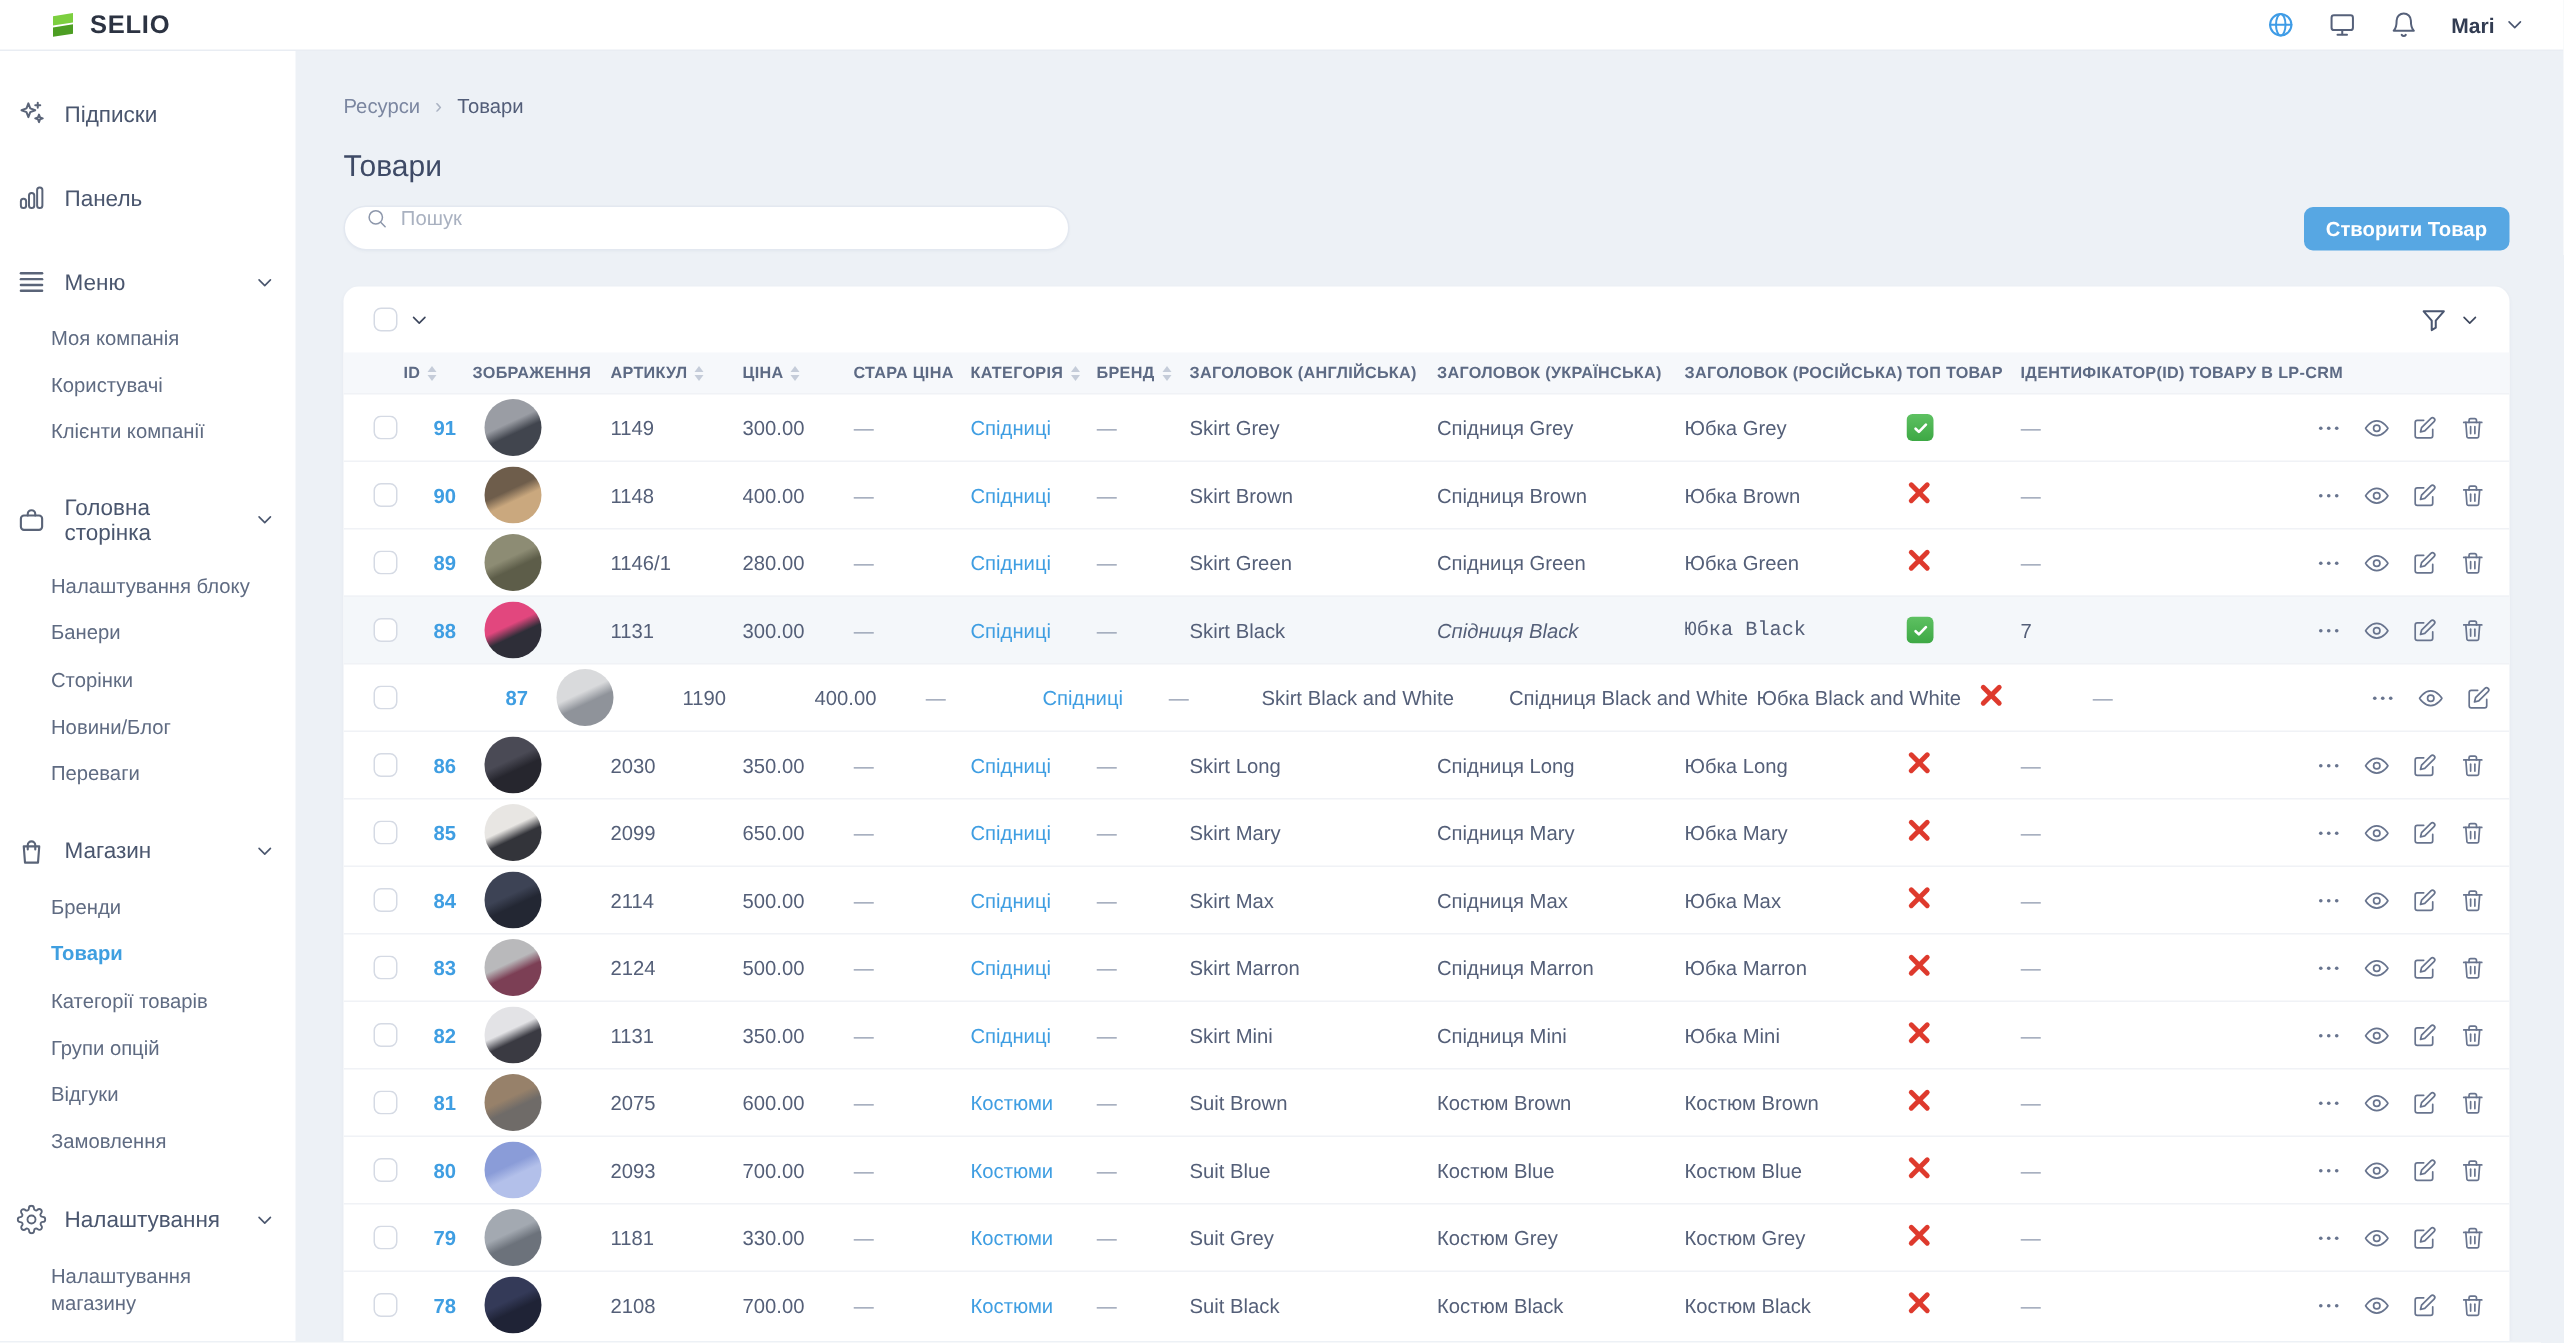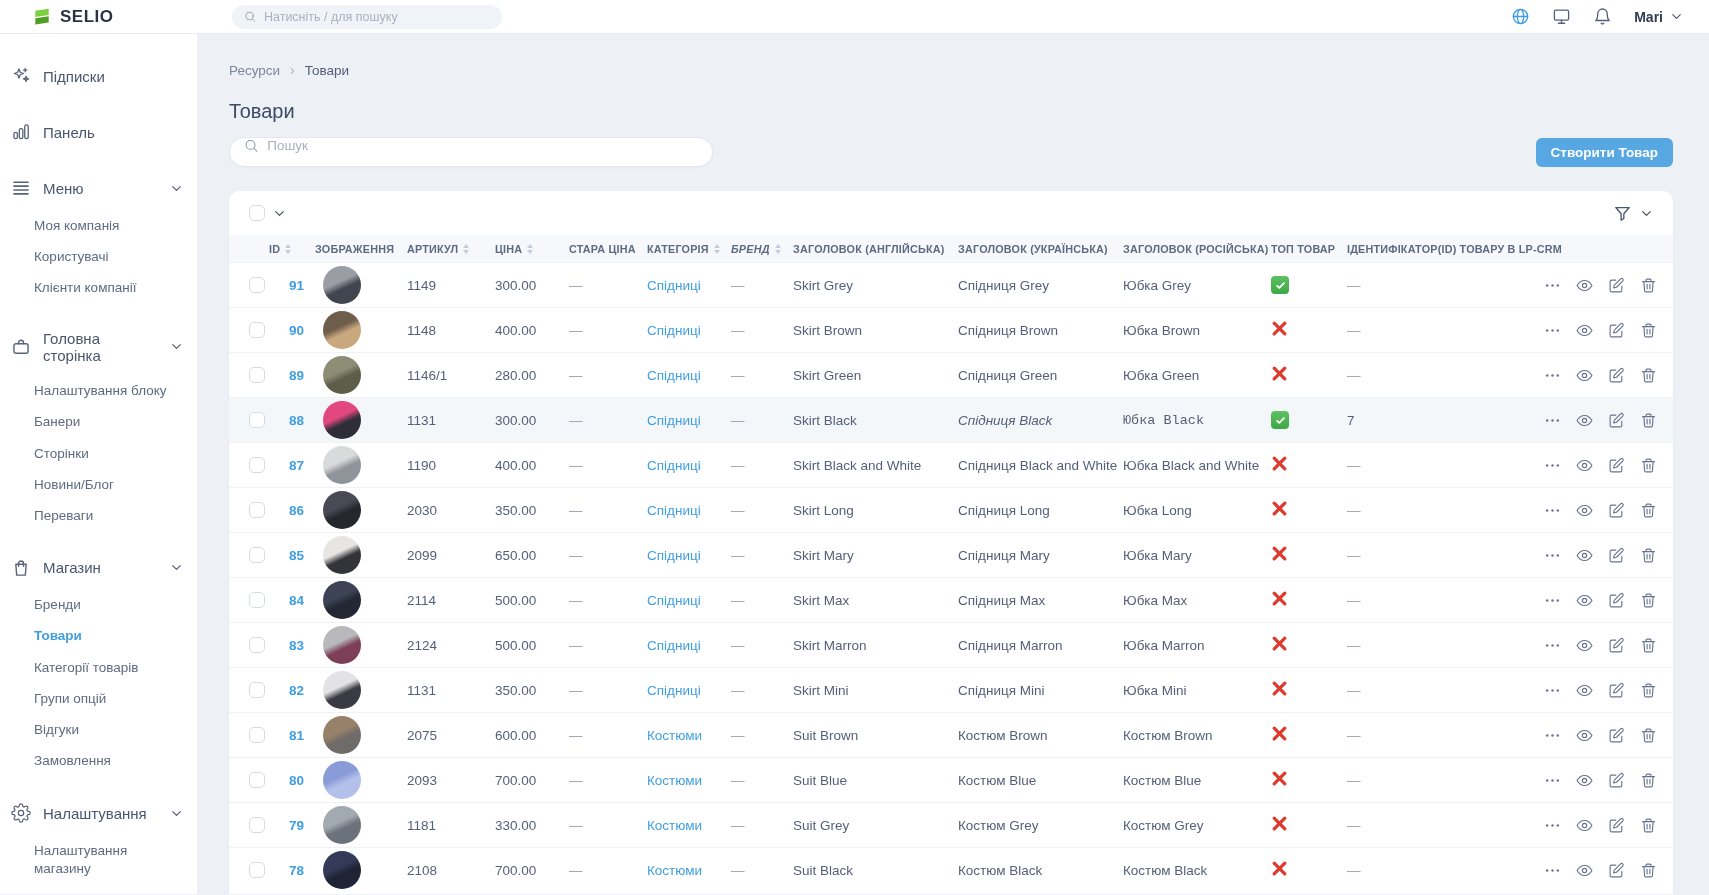--- a/index.html
+++ b/index.html
@@ -88,29 +88,20 @@
 
   <header class="topbar">
     <div class="logo">
       <span class="logo-mark">
         <svg viewBox="0 0 24 24">
             <path d="M4 4.5 L20 2 L20 9.5 L4 12 Z" fill="#7ccf3f"></path>
             <path d="M4 13.5 L20 11 L20 18.5 L4 21 Z" fill="#4d9e23"></path>
           </svg>
       </span>
       <span class="logo-text">SELIO</span>
-    </div>
-    <div class="tb-search">
-      <span class="ic" style="width:13px;height:13px;color:#8d97ab">
-          <svg viewBox="0 0 24 24" fill="none" stroke="currentColor" stroke-width="1.7" stroke-linecap="round" stroke-linejoin="round">
-            <circle cx="11" cy="11" r="7.5"></circle>
-            <line x1="16.8" y1="16.8" x2="21.5" y2="21.5"></line>
-          </svg>
-        </span>
-      <input placeholder="Натисніть / для пошуку" style="">
     </div>
     <div class="tb-right">
       <span class="icon-btn icon-globe">
           <svg viewBox="0 0 24 24" fill="none" stroke="currentColor" stroke-width="1.7" stroke-linecap="round" stroke-linejoin="round">
             <circle cx="12" cy="12" r="9"></circle>
             <ellipse cx="12" cy="12" rx="4" ry="9"></ellipse>
             <line x1="3" y1="12" x2="21" y2="12"></line>
           </svg>
         </span>
       <span class="icon-btn">
@@ -328,21 +319,21 @@
             <div class="th" style="width: 78px;">
               <span>СТАРА ЦІНА</span>
             </div>
             <div class="th" style="width: 84px; text-align: right;">
               <span>КАТЕГОРІЯ</span>
               <span class="sort">
                 <i class="up"></i>
                 <i class="down"></i>
               </span>
             </div>
-            <div class="th" style="width: 62px; font-style: italic;">
+            <div class="th" style="width: 62px;">
               <span>БРЕНД</span>
               <span class="sort">
                 <i class="up"></i>
                 <i class="down"></i>
               </span>
             </div>
             <div class="th" style="width: 165px;">
               <span>ЗАГОЛОВОК (АНГЛІЙСЬКА)</span>
             </div>
             <div class="th" style="width: 165px;">
@@ -575,21 +566,21 @@
                     <line x1="10" y1="10.5" x2="10" y2="17"></line>
                     <line x1="14" y1="10.5" x2="14" y2="17"></line>
                   </svg>
                 </span>
               </div>
             </div>
             <div class="trow">
               <div class="cell c-check" style="width: 60px; padding-left: 20px;">
                 <span class="checkbox"></span>
               </div>
-              <div class="cell " style="width: 26px;"><span class="link">87</span></div>
+              <div class="cell " style="width: 26px; margin-left: 48px;"><span class="link">87</span></div>
               <div class="cell " style="width: 92px;">
                 <span class="avatar" style="background: linear-gradient(155deg, rgb(217, 218, 220) 42%, rgb(143, 147, 154) 58%);"></span>
               </div>
               <div class="cell " style="width: 88px;">1190</div>
               <div class="cell " style="width: 74px;">400.00</div>
               <div class="cell dash" style="width: 78px;">—</div>
               <div class="cell " style="width: 84px;"><span class="link" style="font-weight: 500;">Спідниці</span></div>
               <div class="cell dash" style="width: 62px;">—</div>
               <div class="cell " style="width: 165px;">Skirt Black and White</div>
               <div class="cell " style="width: 165px;">Спідниця Black and White</div>

